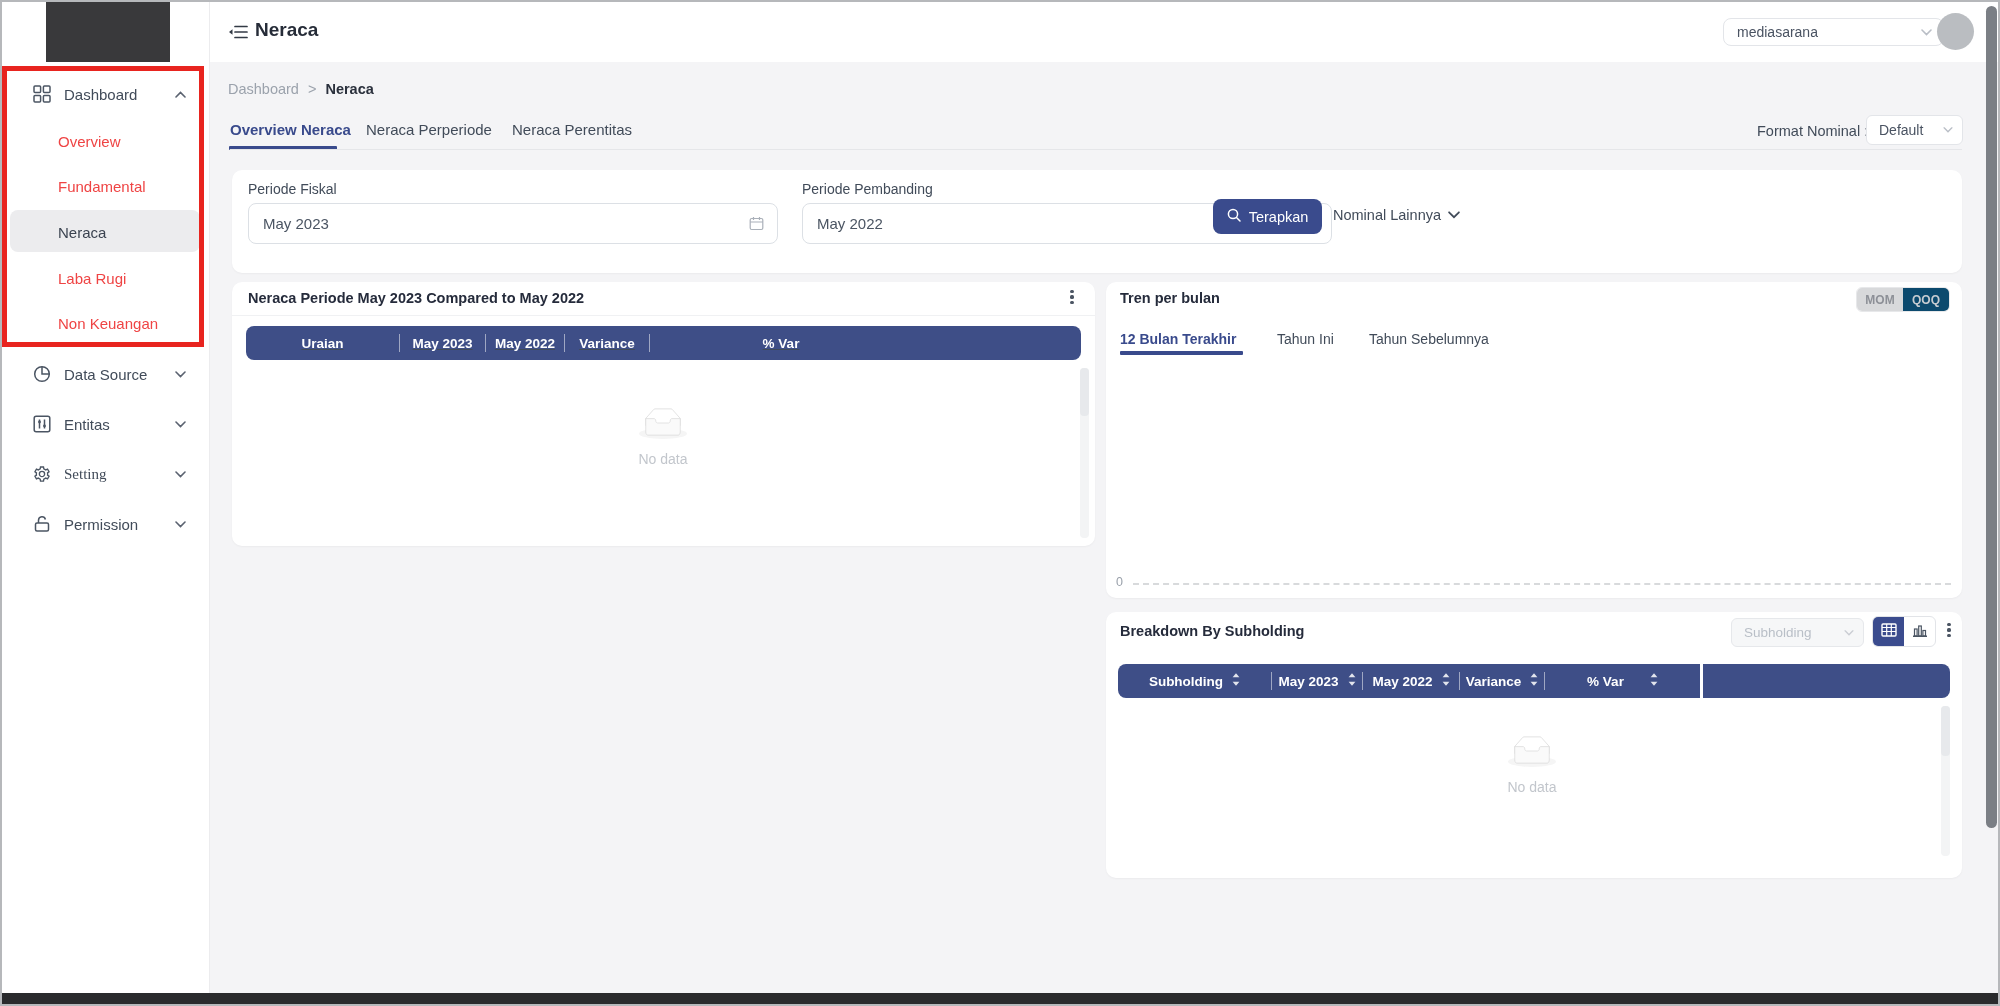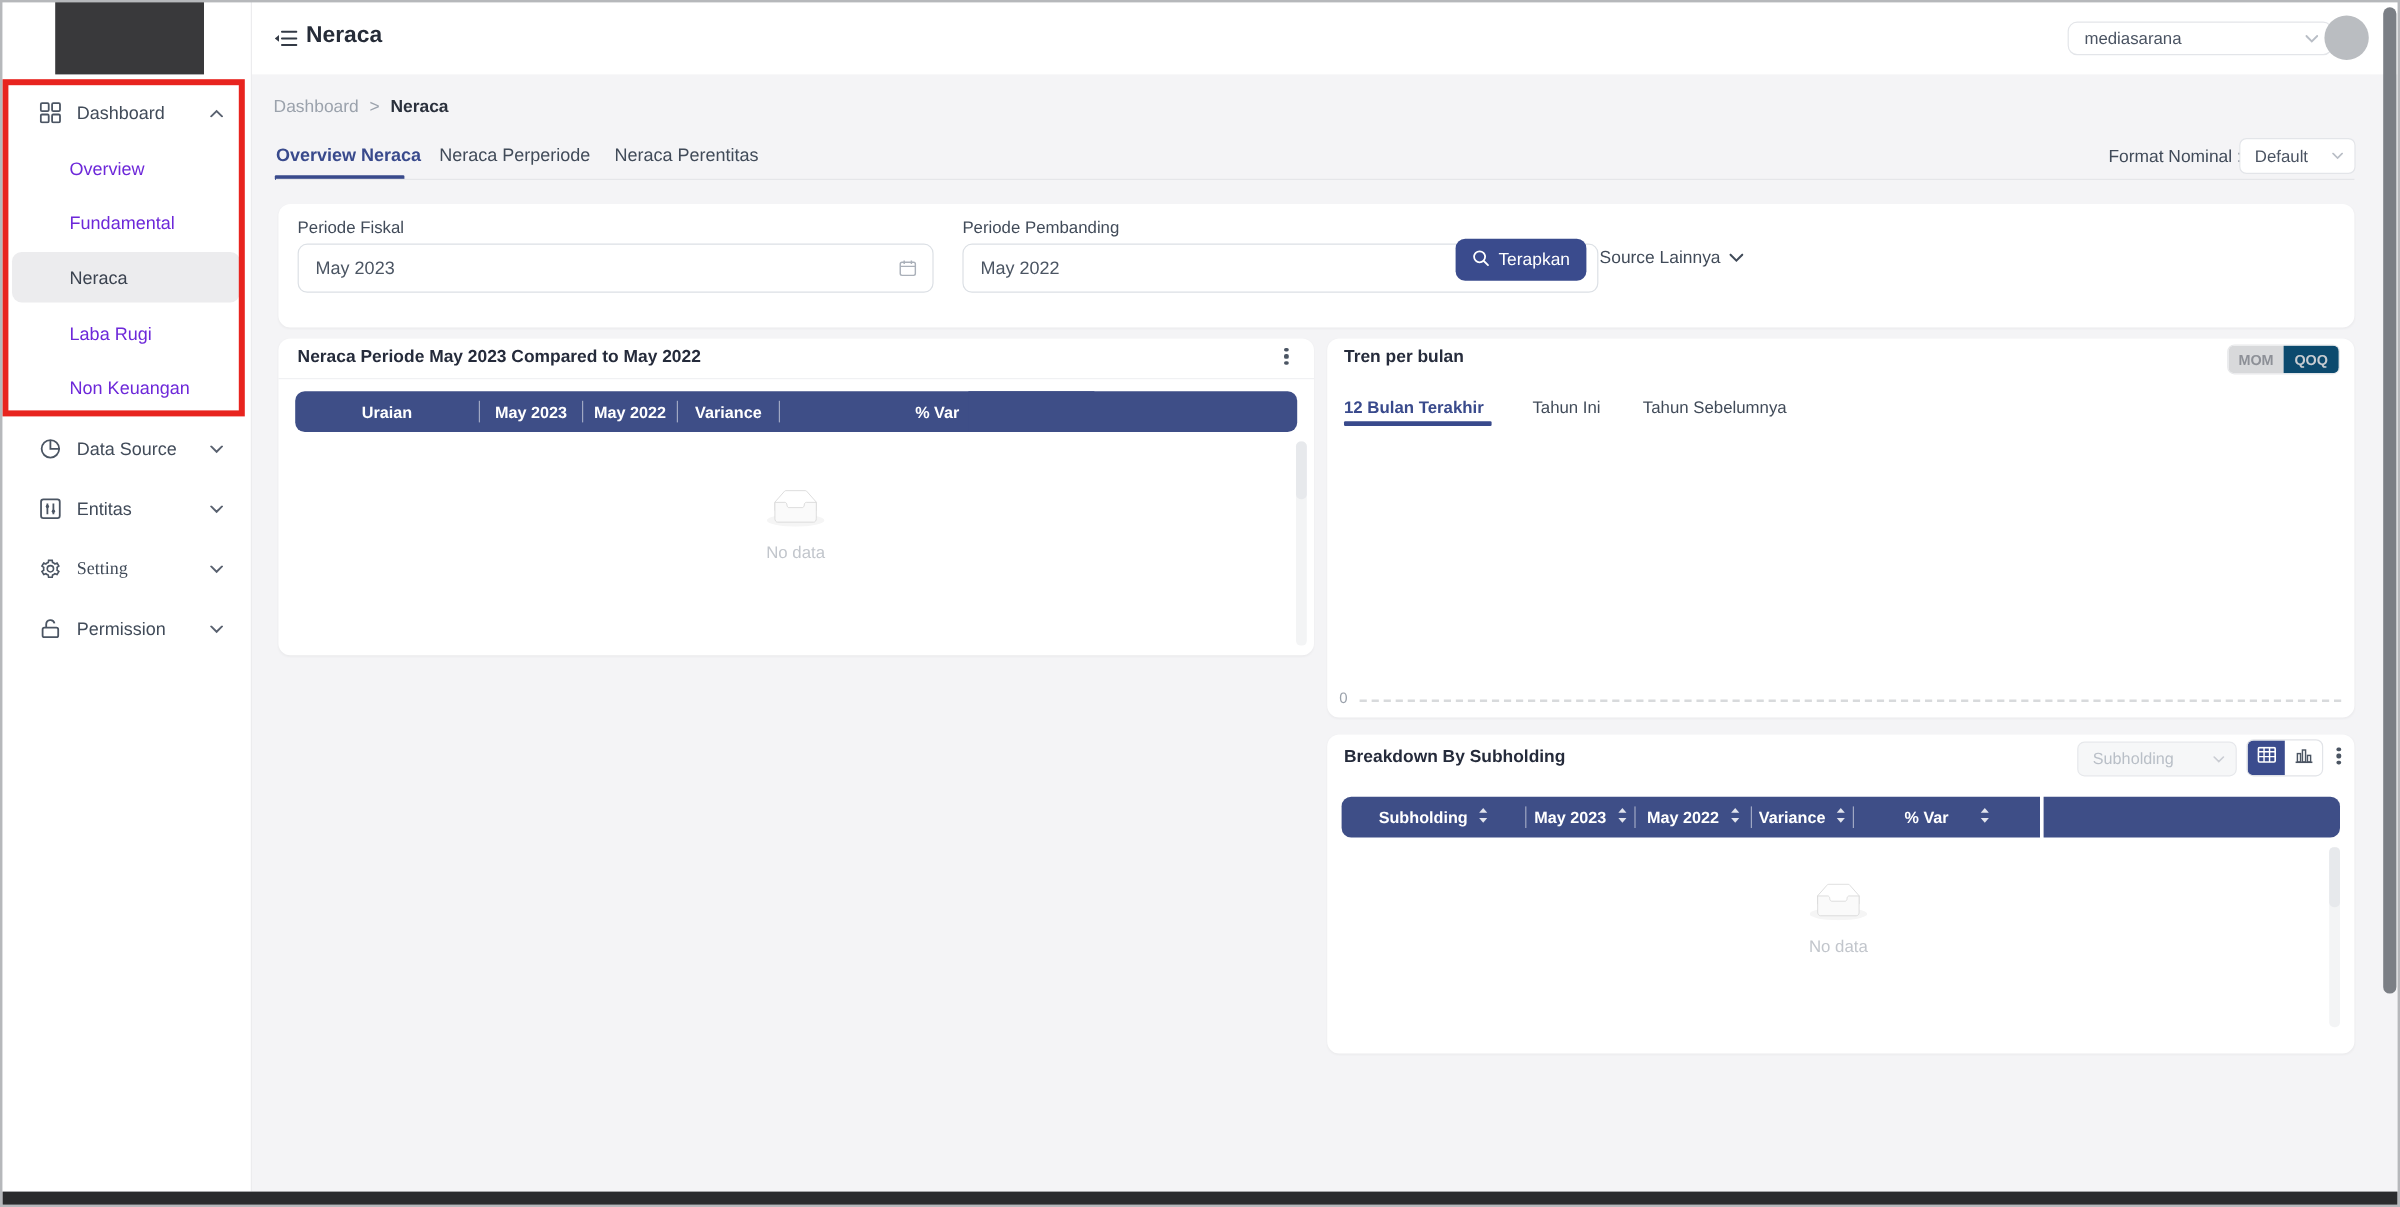--- a/index.html
+++ b/index.html
@@ -18,21 +18,21 @@
   .bottom-bar { left:2px; right:2px; bottom:2px; height:11px; background:#2a2b2d; z-index:55; }
   .page-scrollbar { right:3px; top:6px; width:11px; height:822px; background:#7b7f85; border-radius:6px; z-index:58; }
 
   
   .sidebar { left:2px; top:0; width:208px; bottom:13px; background:#fff; border-right:1px solid #ececee; z-index:10; }
   .logo-box { left:44px; top:0; width:124px; height:62px; background:#39393b; }
   .red-annotation { left:2px; top:66px; width:202px; height:281px; border:5px solid #e8241f; z-index:30; pointer-events:none; }
   .side-row { left:0; width:208px; height:32px; display:flex; align-items:center; font-size:15px; color:#414b59; cursor:pointer; }
   .side-row .ic { width:18px; height:18px; margin-left:31px; margin-right:13px; display:flex; align-items:center; justify-content:center; }
   .side-row .chev { position:absolute; right:24px; color:#5a6270; display:flex; }
-  .side-sub { left:56px; font-size:15px; color:#6d28d9; cursor:pointer; }
+  .side-sub { left:56px; font-size:15px; color:#ef4444; cursor:pointer; }
   .side-selected-bg { left:8px; top:210px; width:190px; height:42px; background:#ececee; border-radius:8px; }
 
   
   .header-bg { left:210px; top:0; width:1788px; height:62px; background:#fff; }
   .header-title { left:255px; top:19px; font-size:19px; font-weight:bold; color:#262c38; }
   .menu-icon { left:228px; top:24px; cursor:pointer; }
   .company-select { left:1723px; top:18px; width:221px; height:28px; background:#fff; border:1px solid #e3e5e9; border-radius:8px; display:flex; align-items:center; padding:0 11px 0 13px; font-size:14px; color:#4a5362; cursor:pointer; }
   .company-select .chev { margin-left:auto; color:#b9bec6; display:flex; }
   .avatar { left:1937px; top:13px; width:37px; height:37px; border-radius:50%; background:#babdc1; cursor:pointer; }
 
@@ -259,38 +259,38 @@
 <button class="abs apply-btn">
   <span>
     <svg width="14" height="14" viewBox="0 0 14 14">
         <circle cx="6" cy="6" r="4.6" fill="none" stroke="#fff" stroke-width="1.5"></circle>
         <path d="M9.5 9.5L13 13" stroke="#fff" stroke-width="1.5" stroke-linecap="round"></path>
       </svg>
   </span>
   <span>Terapkan</span>
 </button>
 <div class="abs filter-more">
-  <span>Source Lainnya</span>
+  <span>Nominal Lainnya</span>
   <span style="display:flex;">
     <svg width="12" height="8" viewBox="0 0 11 7">
         <path d="M1 1l4.5 4.5L10 1" fill="none" stroke="#414b59" stroke-width="1.6" stroke-linecap="round"></path>
       </svg>
   </span>
 </div>
 
 <div class="abs card" style="left:232px; top:282px; width:863px; height:264px;"></div>
 <div class="abs panel-title" style="left:248px; top:290px;">Neraca Periode May 2023 Compared to May 2022</div>
 <div class="abs kebab" style="left:1064px; top:288px;">
     <i></i>
     <i></i>
     <i></i>
   </div>
 <div class="abs" style="left:232px; top:315px; width:863px; height:1px; background:#f0f1f3;"></div>
 
-<div class="abs blue-seg" style="left:246px; top:326px; width:666px; border-radius:8px 0 0 8px;">
+<div class="abs blue-seg" style="left:246px; top:326px; width:666px; border-radius:8px 0 0 8px;text-decoration:underline;">
   <div class="th-cell" style="width:153px;">Uraian</div>
   <div class="th-sep"></div>
   <div class="th-cell" style="width:85px;">May 2023</div>
   <div class="th-sep"></div>
   <div class="th-cell" style="width:78px;">May 2022</div>
   <div class="th-sep"></div>
   <div class="th-cell" style="width:84px;">Variance</div>
   <div class="th-sep"></div>
   <div class="th-cell" style="flex:1;">% Var</div>
 </div>

